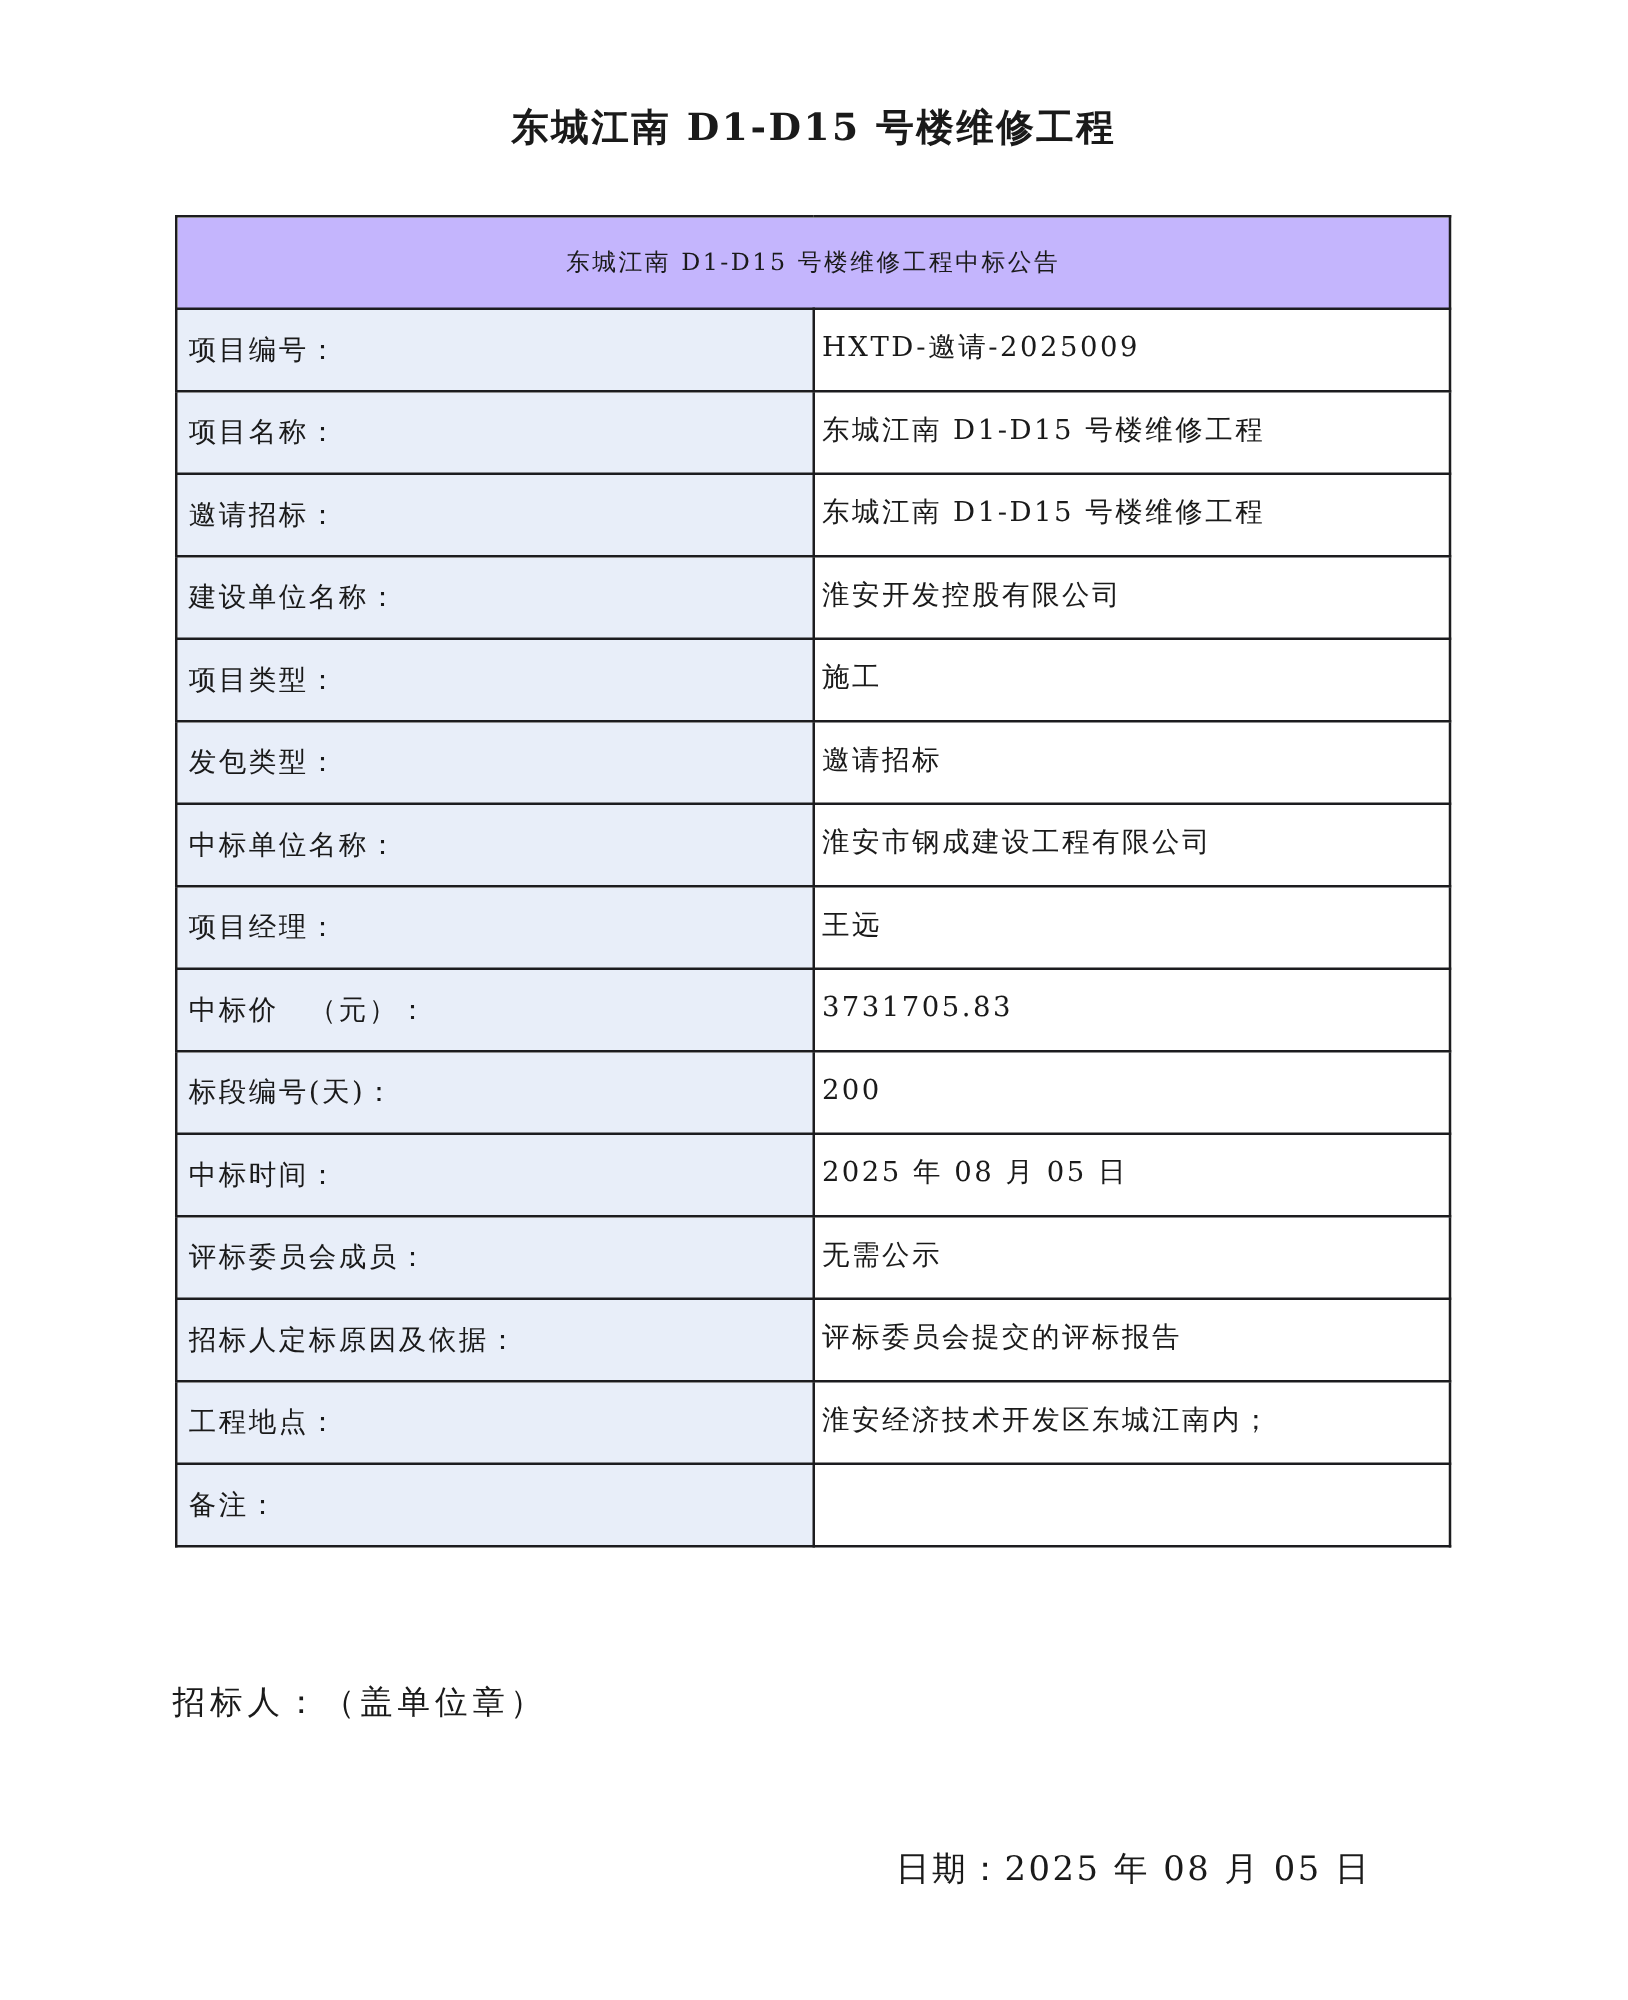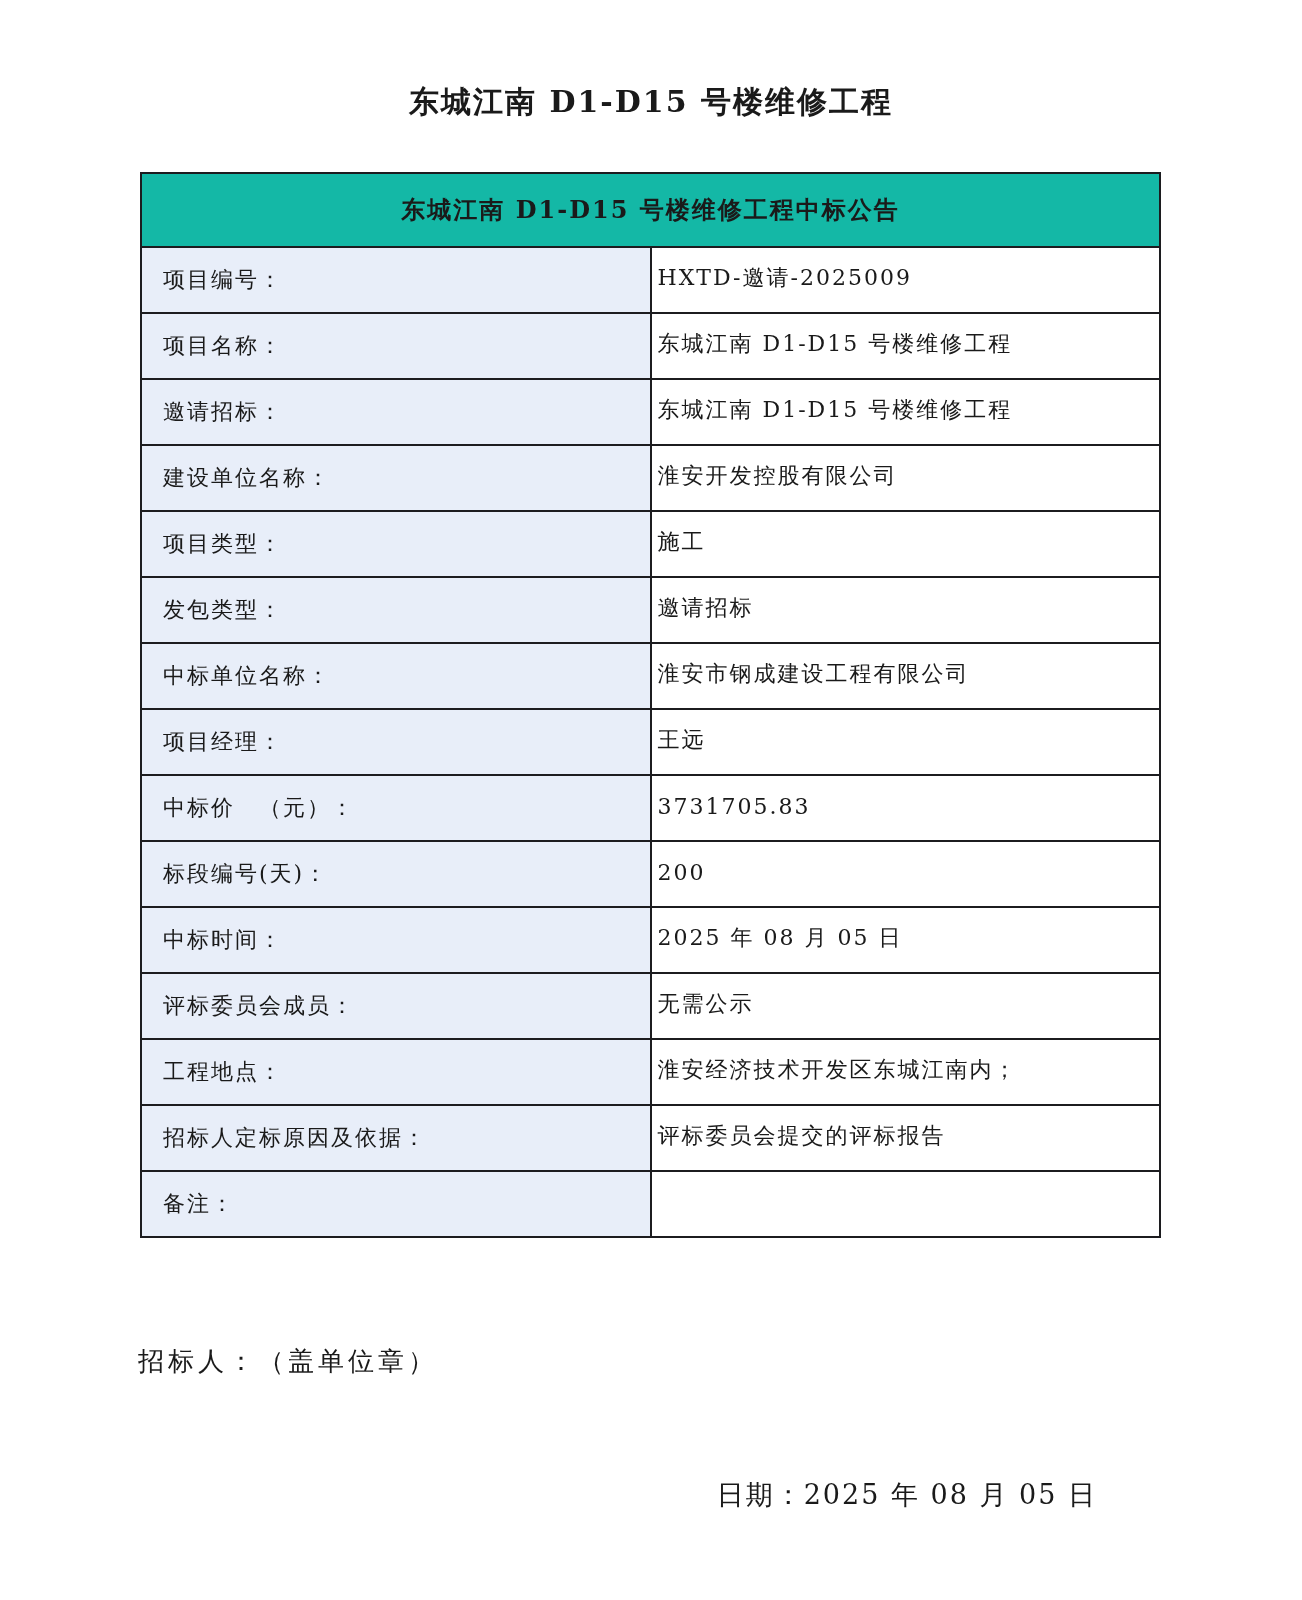--- a/index.html
+++ b/index.html
@@ -31,33 +31,33 @@
     table-layout:fixed;
   }
   table.announce td{
     border:2px solid var(--table-border,#1c1c1f);
     vertical-align:middle;
     overflow:hidden;
   }
   td.hdr{
     height:70px;
     text-align:center;
-    font-size:24px;
-    font-weight:bold;
+    font-size:19px;
+    font-weight:normal;
     letter-spacing:2px;
-    background:#14b8a6;
+    background:#c4b5fd;
     white-space:pre;
   }
   td.lbl{
     width:363px;
     height:64px;
     background:var(--label-cell-bg,#e8eef9);
     font-size:22px;
     letter-spacing:2px;
-    padding:0 4px 0 21px;
+    padding:0 4px 0 9px;
     white-space:pre;
   }
   td.val{
     font-size:22px;
     letter-spacing:2px;
     padding:0 6px 4px 6px;
     white-space:pre;
   }
   .bidder-line{
     position:absolute;
@@ -128,26 +128,26 @@
       </tr>
       <tr>
         <td class="lbl">中标时间：</td>
         <td class="val">2025 年 08 月 05 日</td>
       </tr>
       <tr>
         <td class="lbl">评标委员会成员：</td>
         <td class="val">无需公示</td>
       </tr>
       <tr>
+        <td class="lbl">招标人定标原因及依据：</td>
+        <td class="val">评标委员会提交的评标报告</td>
+      </tr>
+      <tr>
         <td class="lbl">工程地点：</td>
         <td class="val">淮安经济技术开发区东城江南内；</td>
-      </tr>
-      <tr>
-        <td class="lbl">招标人定标原因及依据：</td>
-        <td class="val">评标委员会提交的评标报告</td>
       </tr>
       <tr>
         <td class="lbl">备注：</td>
         <td class="val"></td>
       </tr>
     </tbody>
   </table>
 
   <div class="bidder-line">招标人：（盖单位章）</div>
   <div class="date-line">日期：2025 年 08 月 05 日</div>

